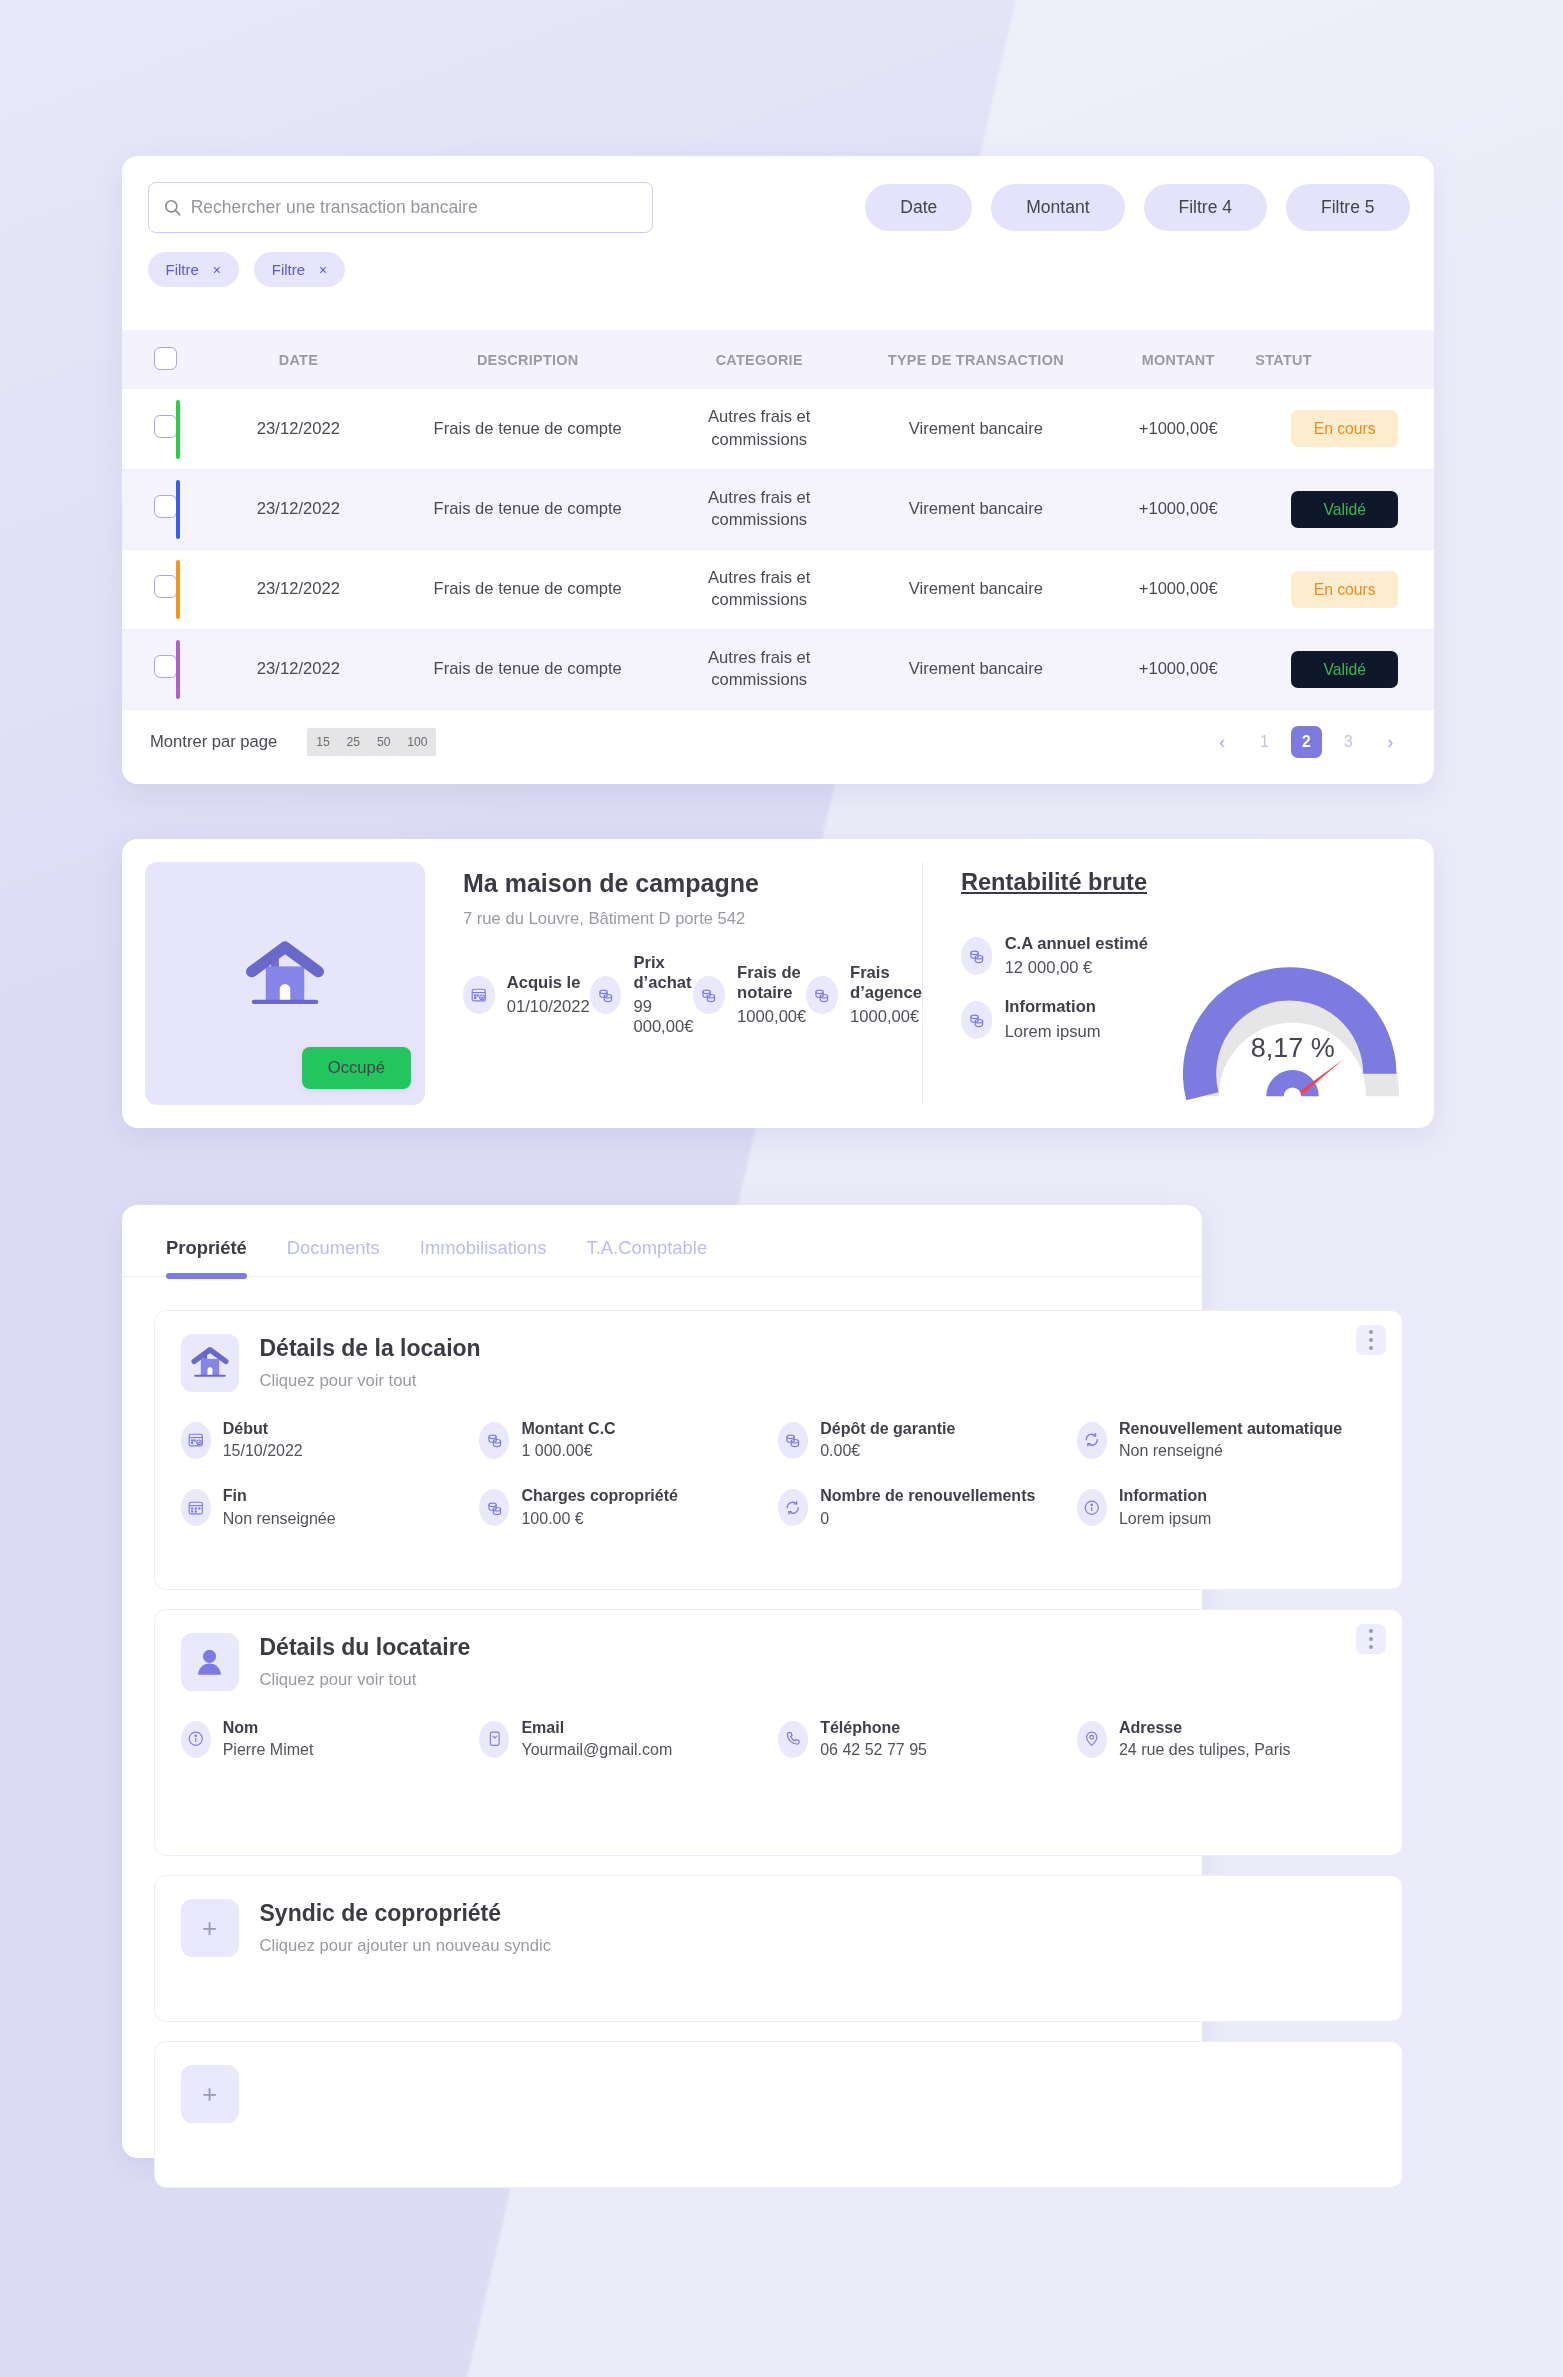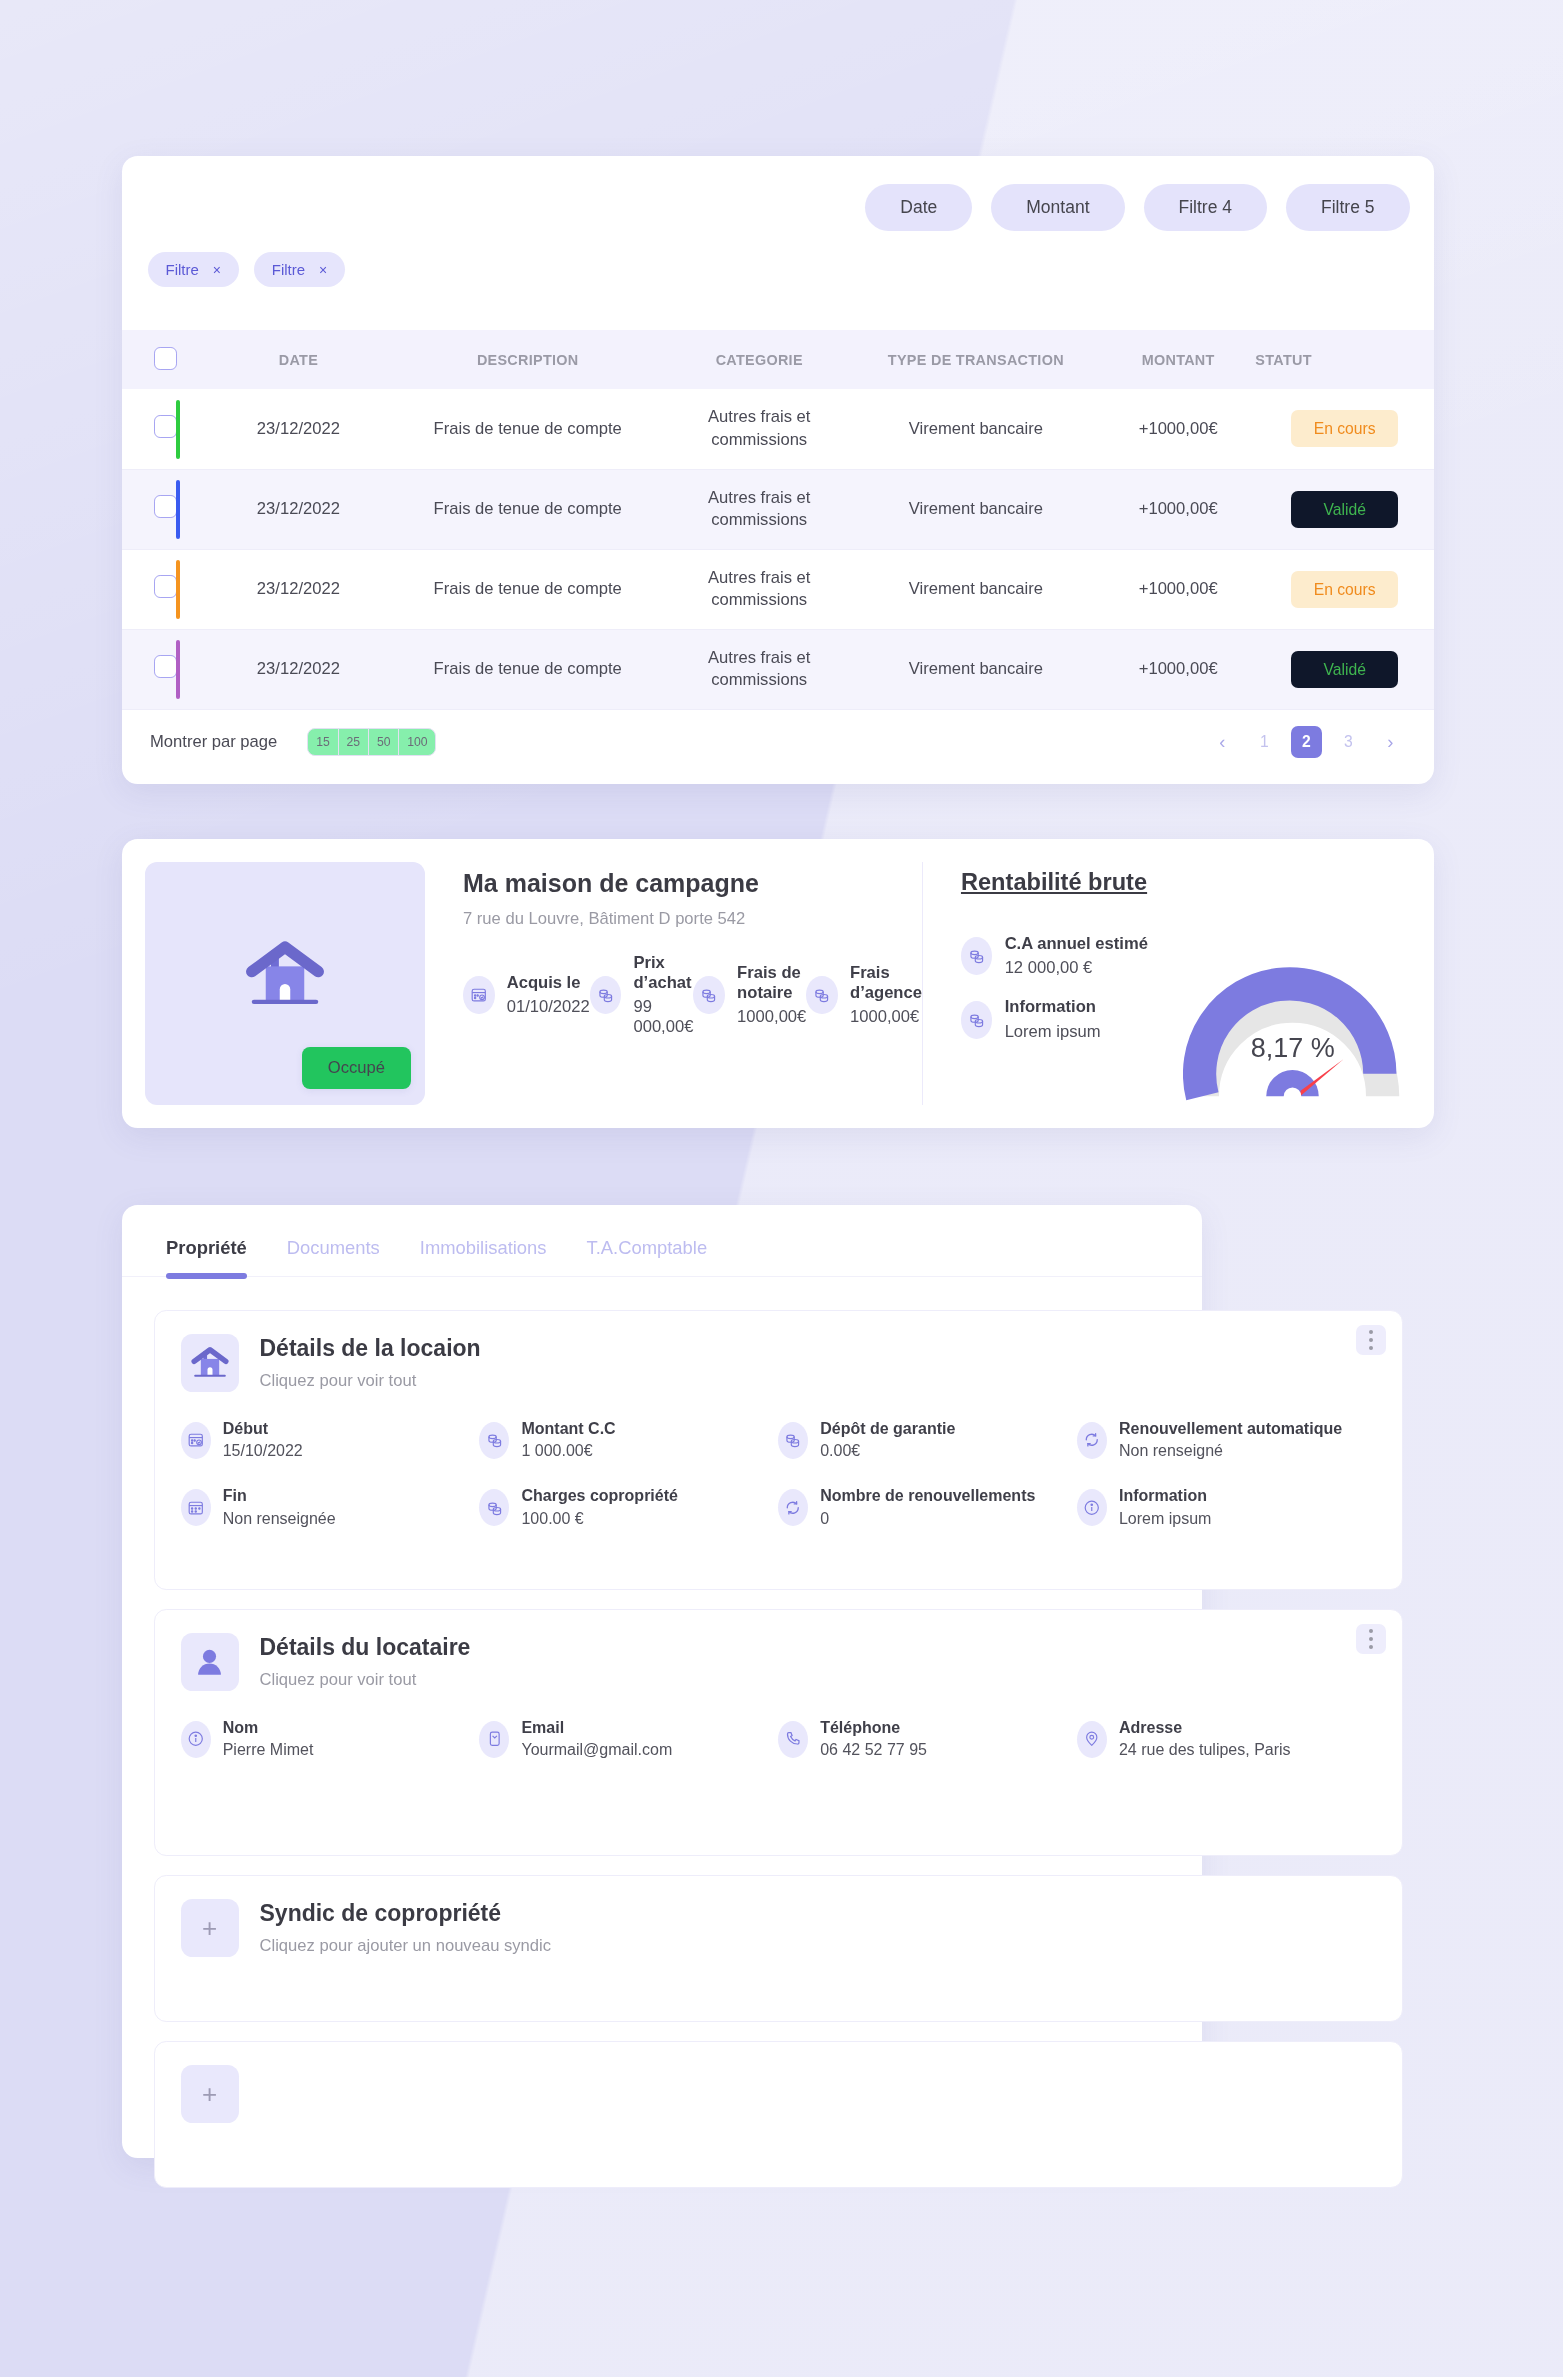--- a/index.html
+++ b/index.html
@@ -107,21 +107,21 @@
   .badge.valid   { background: #0f172a; color: #3fb54f; }
   td.cell-stat { text-align: left; padding-left: 0; }
 
   .tx-footer {
     position: absolute; bottom: 0; left: 0; right: 0; height: 84px;
     display: flex; align-items: center; padding: 0 28px;
   }
   .perpage-label { font-size: 16.6px; color: #4a4a55; }
   .perpage-group {
     display: flex; margin-left: 30px; border: 0.9px solid #e2e1f2;
-    border-radius: 8px; overflow: hidden; background: #86efac;
+    border-radius: 2px; overflow: hidden; background: #e5e5e5;
   }
   .perpage-group span {
     font-size: 12.2px; color: #6b6b78; padding: 6.1px 7.9px;
     border-right: 0.9px solid #e2e1f2; cursor: pointer;
   }
   .perpage-group span:last-child { border-right: none; }
   .pager { margin-left: auto; display: flex; align-items: center; gap: 10.5px; }
   .pager .pg {
     width: 31.5px; height: 31.5px; border-radius: 7px;
     display: flex; align-items: center; justify-content: center;
@@ -210,20 +210,27 @@
 </style>
 </head>
 <body>
 
 <div class="page">
   <div class="bg-band"></div>
   <div class="bg-band2"></div>
 
   <div class="card" id="transactions-card">
     <div class="tx-toolbar">
+      <div class="search-box">
+        <svg class="search-icon" viewBox="0 0 24 24" fill="none" stroke="#8a8a93" stroke-width="2" stroke-linecap="round">
+          <circle cx="10.5" cy="10.5" r="7"></circle>
+            <line x1="16" y1="16" x2="21" y2="21"></line>
+        </svg>
+        <input class="search-input" type="text" placeholder="Rechercher une transaction bancaire" style="">
+      </div>
       <div class="filter-pills">
         <button class="pill">Date</button>
         <button class="pill">Montant</button>
         <button class="pill">Filtre 4</button>
         <button class="pill">Filtre 5</button>
       </div>
       <div class="chip-row">
         <div class="chip">
           <span>Filtre</span>
           <span class="x">×</span>

